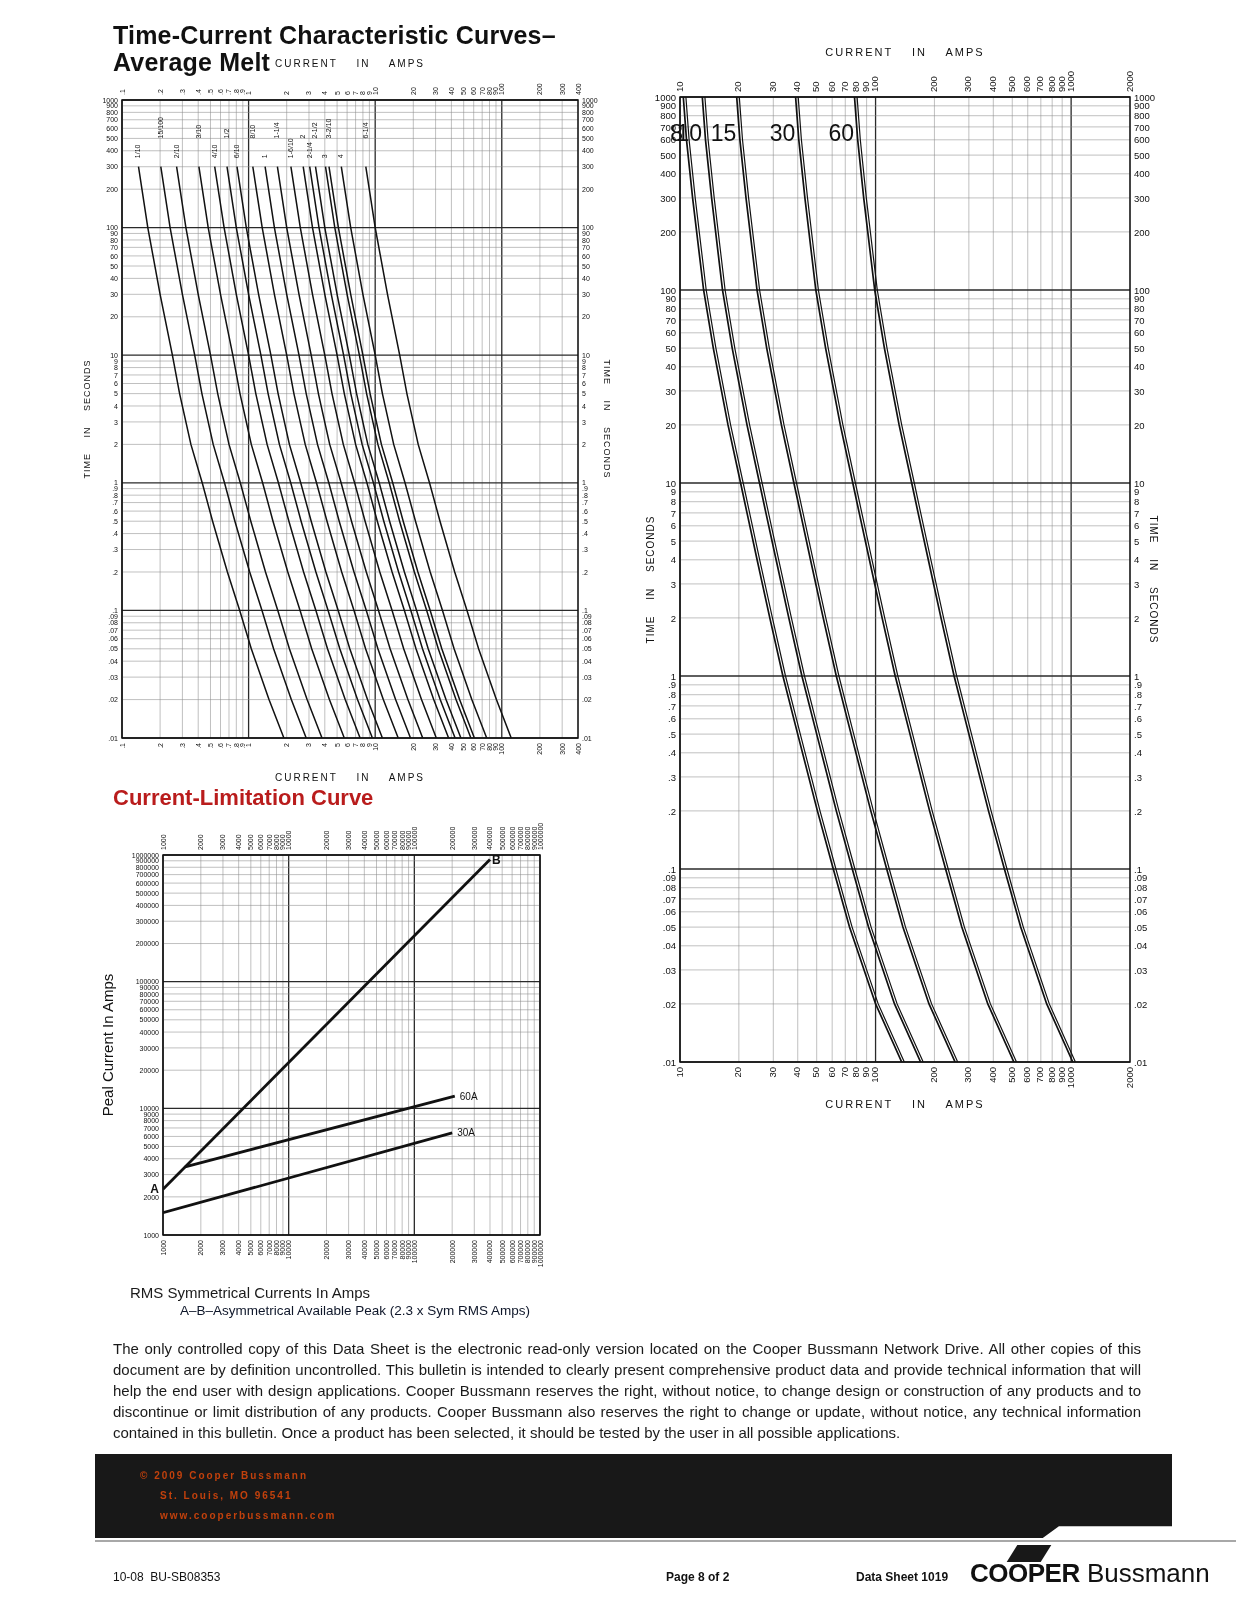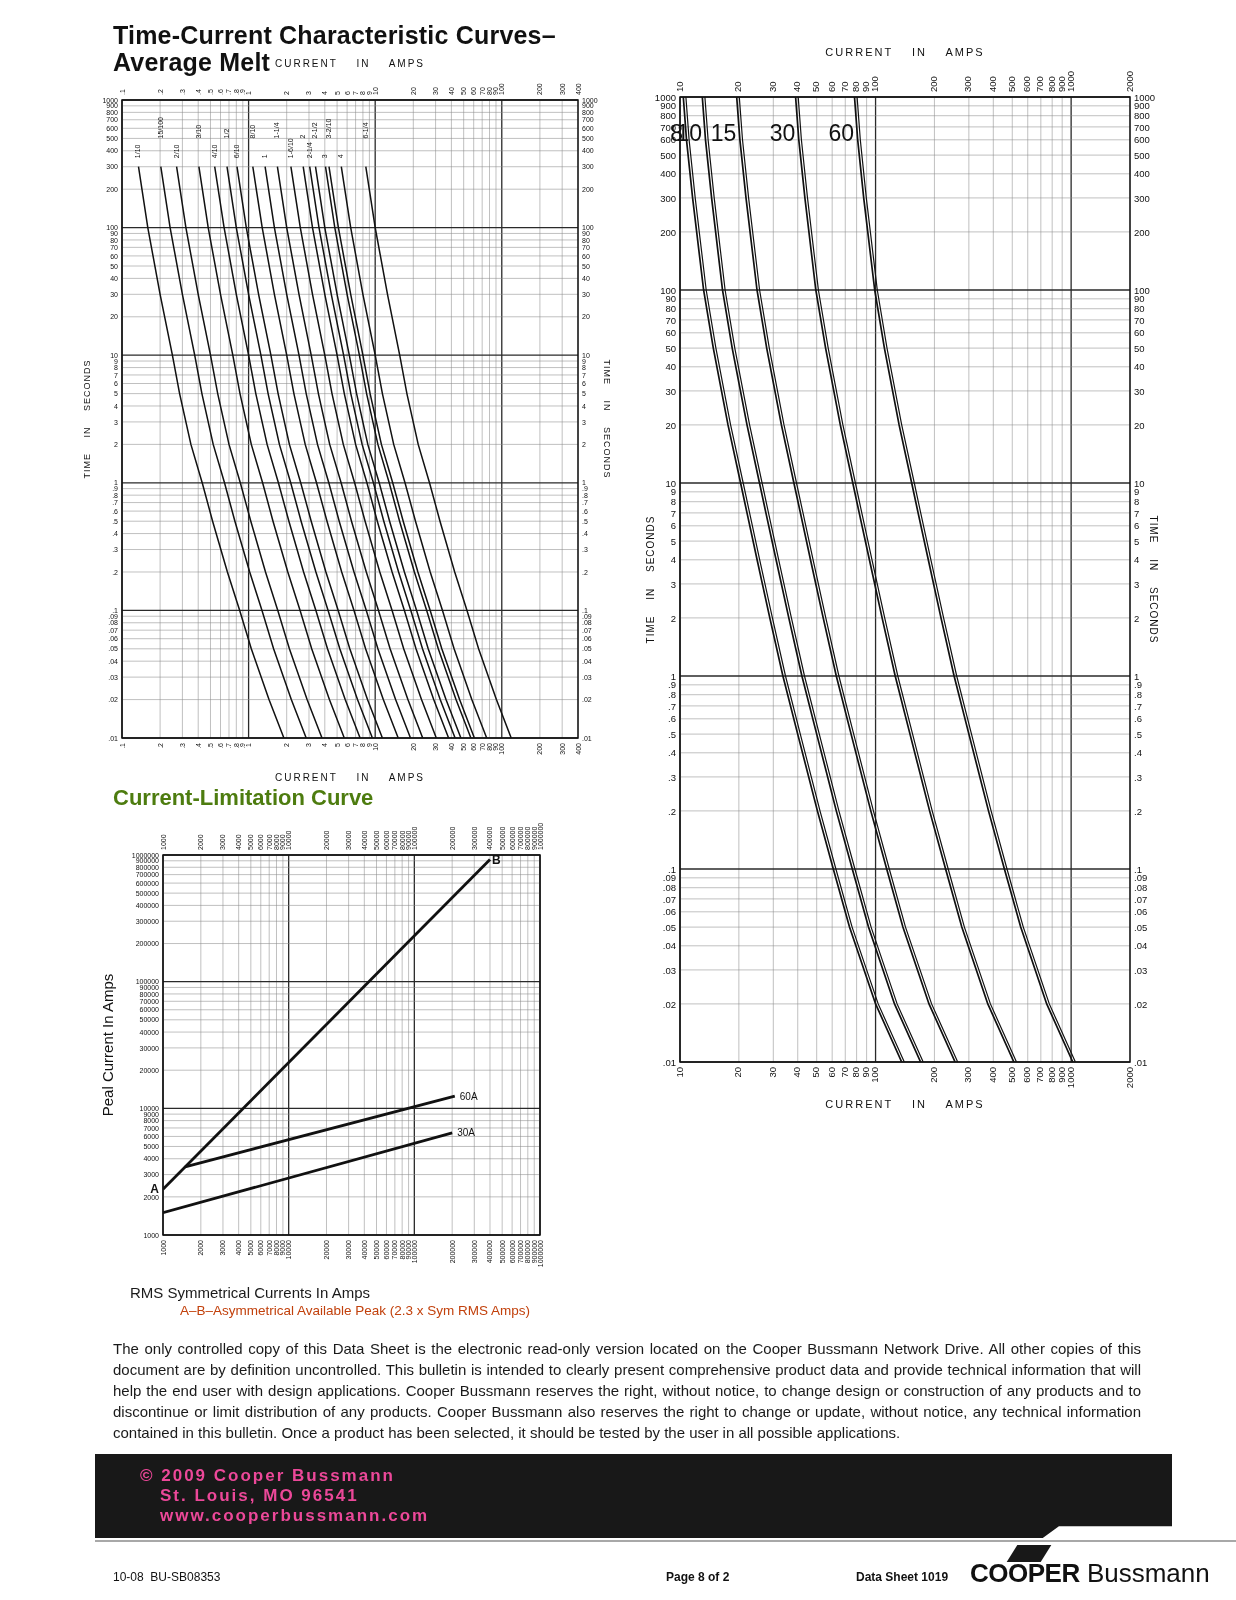--- a/index.html
+++ b/index.html
@@ -1,38 +1,38 @@
 <!DOCTYPE html>
 <html><head>
 <meta charset="utf-8">
 <style>
   html,body{margin:0;padding:0;background:#fff;}
   #page{position:relative;width:1236px;height:1600px;background:#fff;overflow:hidden;
         font-family:"Liberation Sans",sans-serif;color:#111;text-decoration:underline;}
   .abs{position:absolute;}
   .title-lg{font-size:25px;font-weight:800;line-height:1.08;letter-spacing:.2px;color:#111;}
   .title-md{font-size:17.5px;font-weight:800;color:#111;}
-  .title-clim{font-size:22px;font-weight:800;color:#4d7c0f;}
+  .title-clim{font-size:22px;font-weight:800;color:#b91c1c;}
   .chart{position:absolute;}
   .chart svg{display:block;}
   #disclaimer{font-size:15px;line-height:21px;text-align:justify;color:#1a1a1a;}
   #black-bar{background:#181818;
      clip-path:polygon(0 0,100% 0,100% 86%,89.5% 86%,88% 100%,0 100%);}
-  #copyright{color:#ec4899;font-weight:700;font-size:17px;line-height:20px;letter-spacing:2px;}
+  #copyright{color:#c2410c;font-weight:700;font-size:10px;line-height:20px;letter-spacing:2px;}
   #copyright .ind{padding-left:20px;}
   .gray-rule{background:#a8a8a8;}
   .footer-txt{font-size:12px;color:#111;}
   .footer-bold{font-weight:700;}
   .pre{white-space:pre;}
   #logo-text{font-size:26px;letter-spacing:-.5px;}
   #logo-text .b1{font-weight:800;}
   #logo-text .b2{font-weight:400;letter-spacing:0;}
   #logo-mark{width:34px;height:17px;background:#181818;transform:skewX(-32deg);}
   .caption1{font-size:15px;color:#1a1a1a;text-align:left;}
-  .caption2{font-size:13.5px;color:#c2410c;text-align:center;}
+  .caption2{font-size:13.5px;color:#0f172a;text-align:center;}
 </style>
 </head>
 <body>
 
 <div id="page">
 
   <div class="abs title-lg" style="left:113px;top:22px;">
     <div>Time-Current Characteristic Curves–</div>
     <div>Average Melt</div>
   </div>

